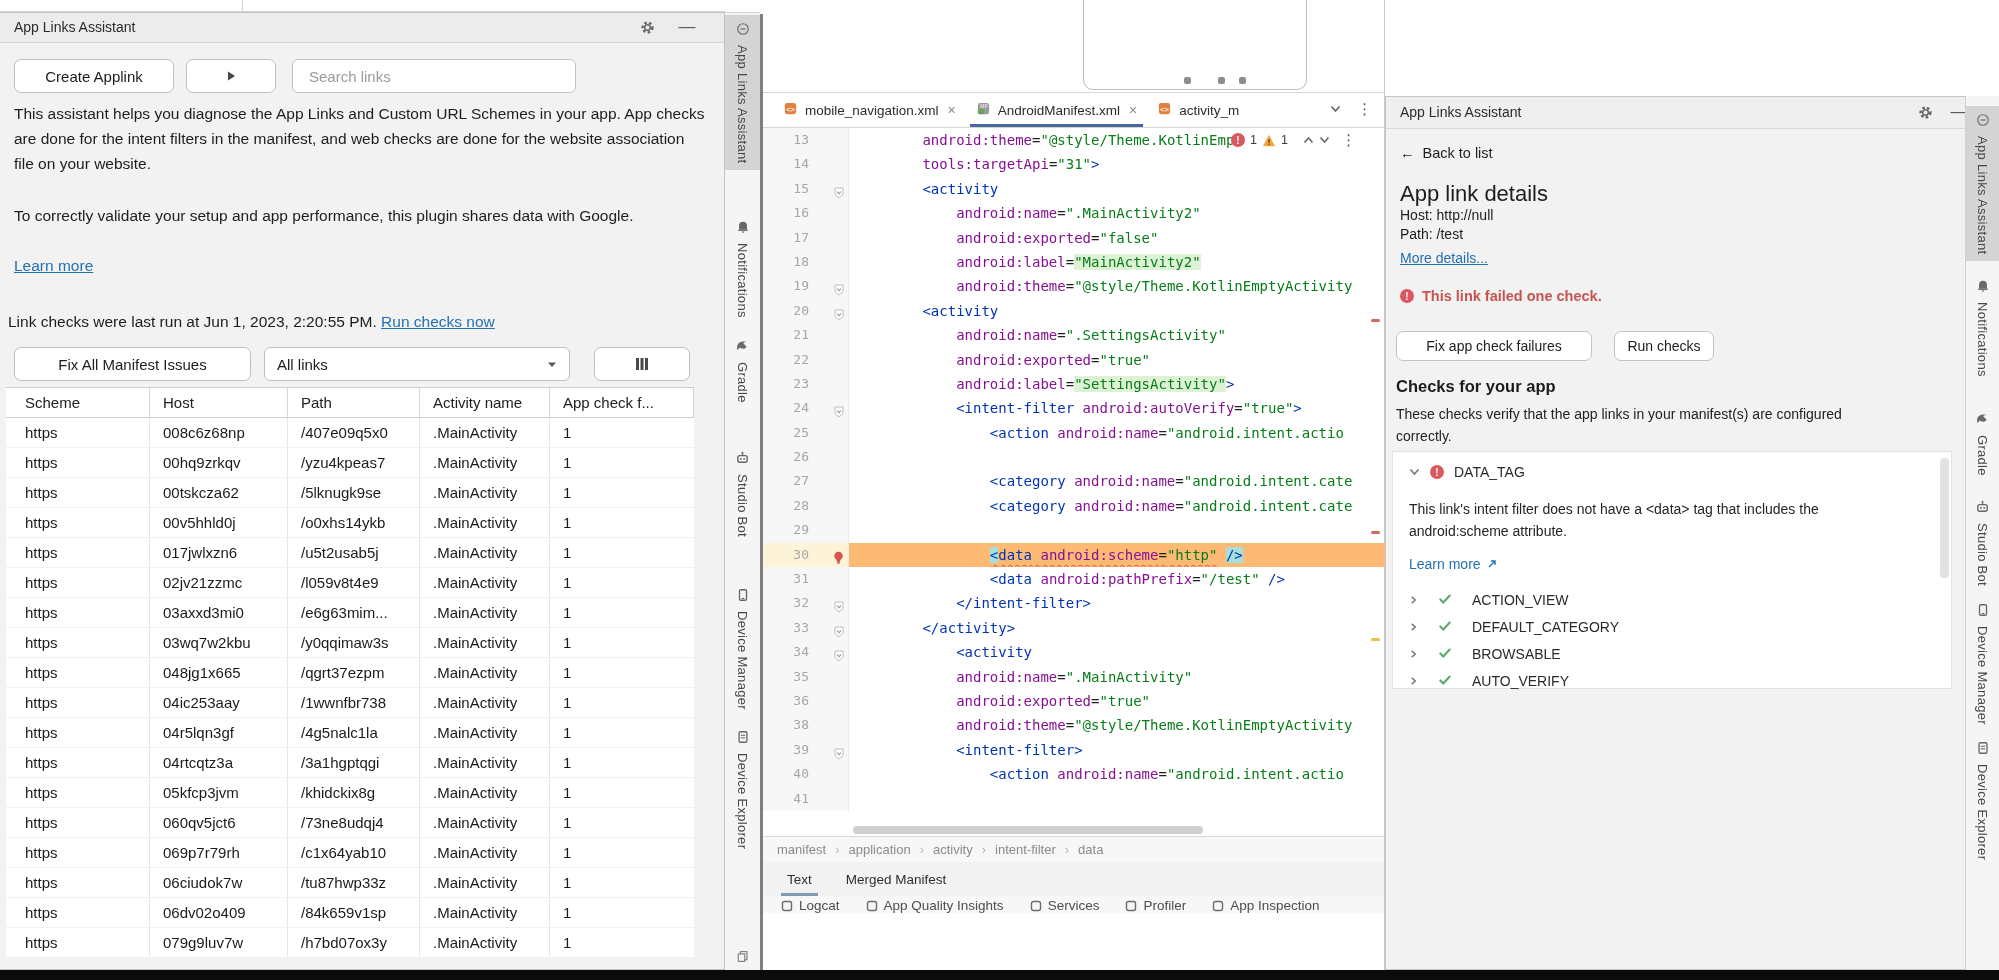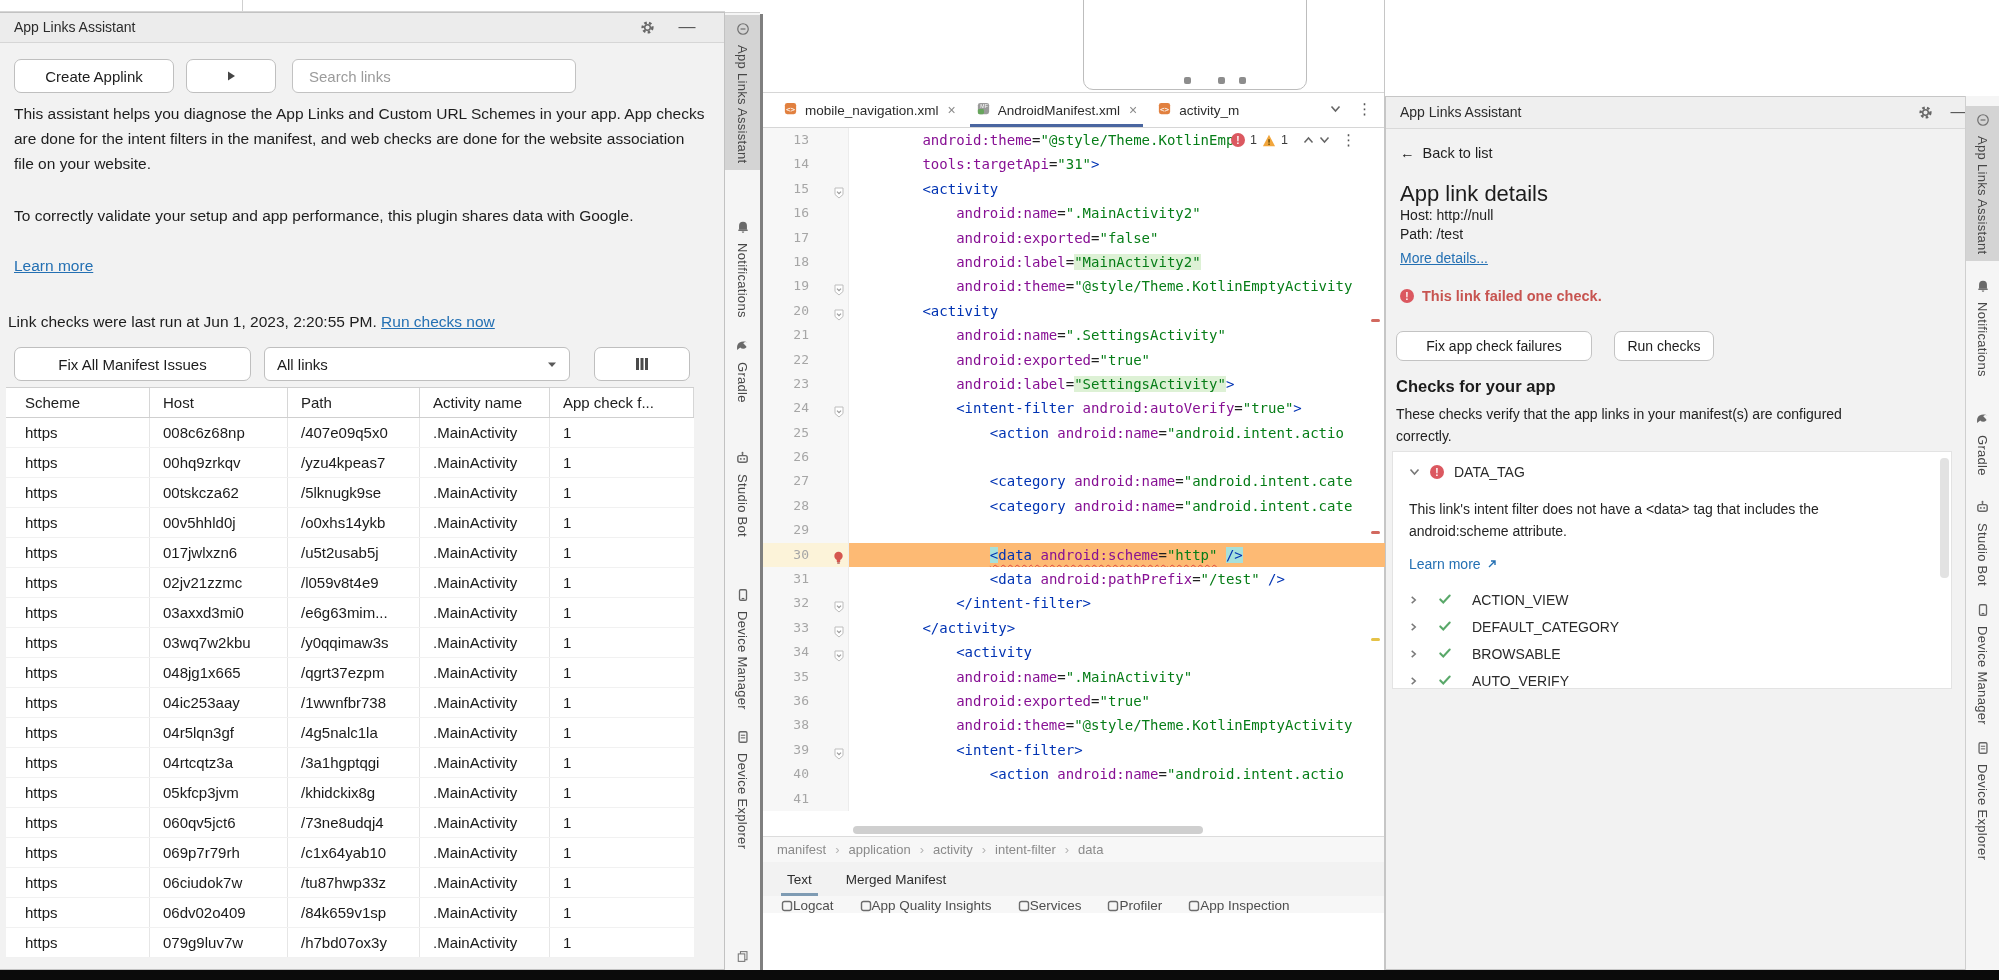--- a/index.html
+++ b/index.html
@@ -78,21 +78,21 @@
   .errc{width:14px;height:14px;border-radius:50%;background:#db5860;color:#fff;font-size:10px;font-weight:bold;display:flex;align-items:center;justify-content:center;}
   .stripe-mark{position:absolute;width:9px;height:3px;border-radius:2px;left:608px;}
   #hscroll{left:90px;top:826px;width:350px;height:8px;border-radius:4px;background:#cfcfcf;}
 
   #crumbs{left:0;top:836px;width:100%;height:26px;background:#f7f7f7;border-top:1px solid #dcdcdc;display:flex;align-items:center;padding-left:14px;font-size:13px;color:#8a8a8a;}
   .crumb+.crumb::before{content:"\203A";margin:0 9px;color:#b5b5b5;}
   #text-tabs{left:0;top:862px;width:100%;height:34px;background:#f2f2f2;display:flex;align-items:center;gap:34px;padding-left:24px;font-size:13.5px;color:#2e2e2e;}
   .btab{position:relative;height:100%;display:flex;align-items:center;}
   .btab.active::after{content:"";position:absolute;left:-6px;right:-6px;bottom:0;height:3px;background:#7e9bb3;}
   #bottom-bar{left:0;top:896px;width:100%;height:17px;overflow:hidden;display:flex;gap:26px;padding-left:18px;font-size:13.5px;color:#4e4e4e;background:#f7f7f7;}
-  .bbi{display:flex;align-items:flex-start;gap:0;line-height:20px;white-space:nowrap;}
+  .bbi{display:flex;align-items:flex-start;gap:6px;line-height:20px;white-space:nowrap;}
 
   
   #right-panel{left:1385px;top:96px;width:580px;height:874px;background:#f2f2f2;border:1px solid #c6c6c6;border-right:none;font-size:14px;}
   #rp-titlebar{left:0;top:0;width:100%;height:32px;background:#efefef;border-bottom:1px solid #d9d9d9;}
   #rp-title{left:14px;top:7px;font-size:14px;color:#2b2b2b;}
   #rp-gear{left:528px;top:4px;} #rp-min{left:562px;top:4px;font-size:17px;color:#555;}
   #rp-back{left:14px;top:48px;font-size:14.5px;color:#1f1f1f;display:flex;align-items:center;gap:8px;}
   #rp-details-title{left:14px;top:84px;font-size:22px;font-weight:400;}
   #rp-host{left:14px;top:110px;} #rp-path{left:14px;top:129px;}
   #rp-more{left:14px;top:153px;font-size:14px;}

